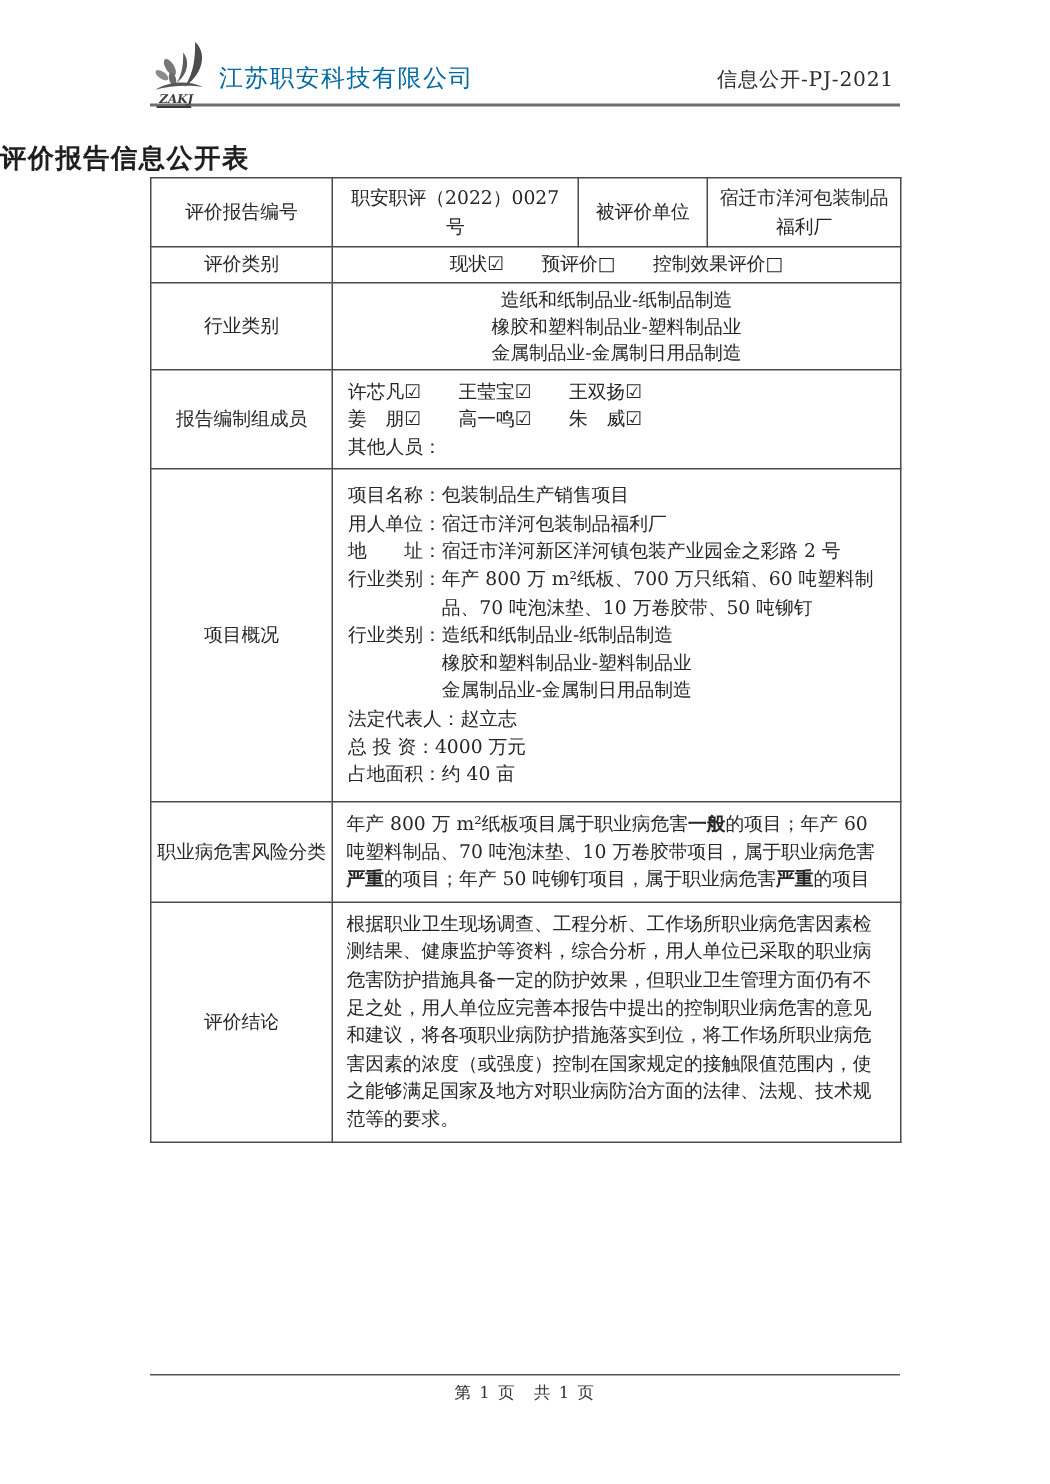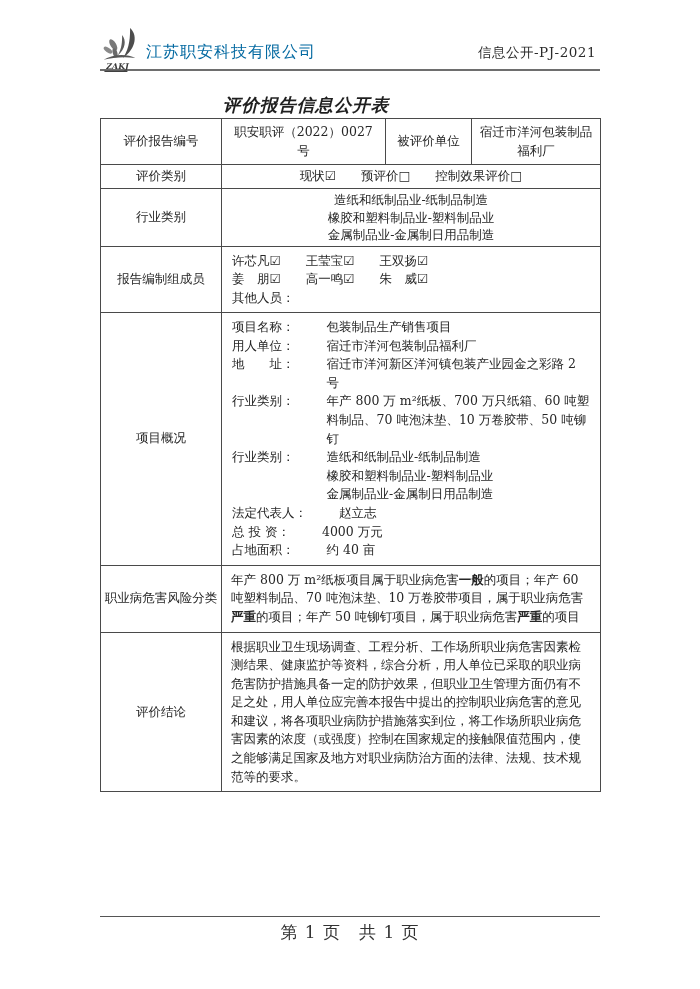--- a/index.html
+++ b/index.html
@@ -23,22 +23,22 @@
     position:relative; top:-14px; left:0px; white-space:nowrap;
   }
   .doccode {
     position:absolute; right:4px; bottom:7px; font-size:13.5px;
     letter-spacing:0.5px; color:#2b2b2b; white-space:nowrap;
   }
 
   
   .title {
     position:absolute; left:0; top:93px; width:612px;
-    text-align:center; font-size:17.5px; font-weight:bold;
-    letter-spacing:1px; color:#1f1f1f;font-style:italic;
+    font-size:17.5px; font-weight:bold;
+    letter-spacing:1px; color:#1f1f1f;
   }
 
   
   table.info {
     position:absolute; left:100px; top:118px; width:500px;
     border-collapse:collapse; table-layout:fixed;
   }
   table.info td {
     border:1px solid #4a4a4a; font-size:12.5px; line-height:1.5;
     vertical-align:middle; color:#262626;
@@ -52,29 +52,29 @@
   .just { text-align:justify; line-height:18.6px; }
   tr.r1 { height:46px; } tr.r2 { height:47px; } tr.r3 { height:24px;padding-left:12px; }
   tr.r4 { height:53px; } tr.r5 { height:56px; } tr.r6 { height:222px; }
   tr.r7 { height:58px; } tr.r8 { height:134px; }
   tr.r4 td.center { line-height:17.5px; }
   tr.r5 td.left  { line-height:18.5px; }
   tr.r7 td.left, tr.r8 td.left { line-height:18.6px; padding:5px 9px; }
   .b { font-weight:bold;text-align:right; }
 
   
-  .kv { display:flex; line-height:18.6px;gap:32px; }
+  .kv { display:flex; line-height:18.6px; }
   .kv-l { white-space:pre; flex:none; }
   .kv-v { white-space:pre-line; flex:1; }
 
   
   .footer {
     position:absolute; left:100px; top:916px; width:500px;
     border-top:1.5px solid #555; text-align:center;
-    padding-top:4px; font-size:17px; color:#333; letter-spacing:1px;
+    padding-top:4px; font-size:11px; color:#333; letter-spacing:1px;
   }
 </style>
 </head>
 <body>
 
 <div class="page">
 
   <div class="header">
     <div class="brand">
       <span class="logo-wrap">

